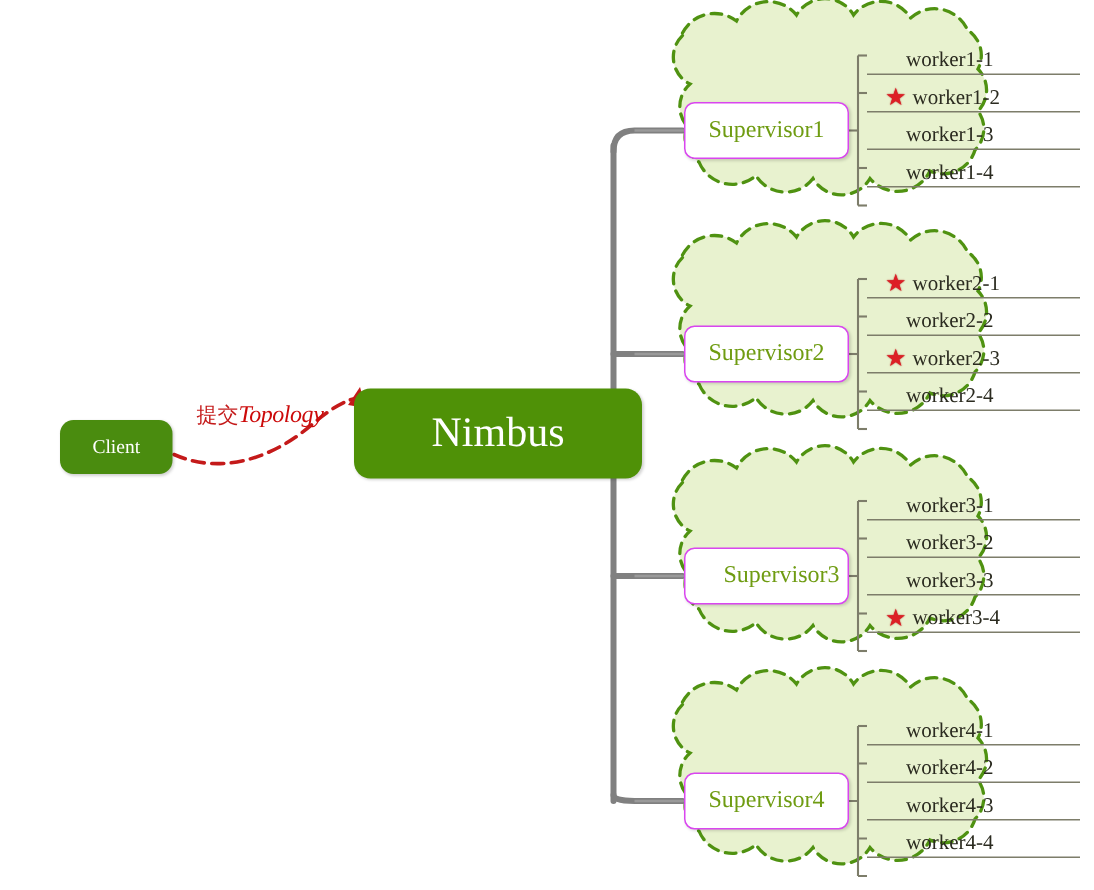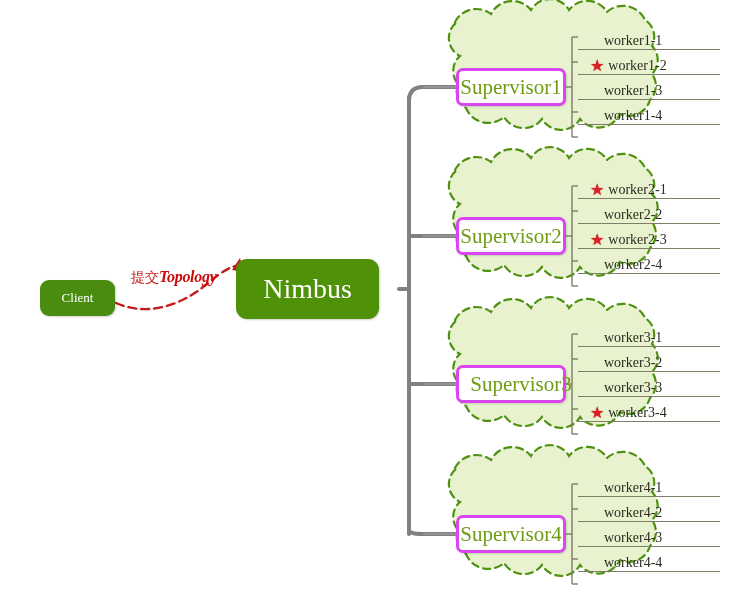--- a/index.html
+++ b/index.html
@@ -41,21 +41,21 @@
     color: #ffffff;
     font-size: 13px;
     font-family: "Liberation Serif", serif;
     box-shadow: 1px 1px 2px rgba(0,0,0,0.18);
   }
   
   #nimbus-node {
     position: absolute;
     left: 236px;
     top: 259px;
-    width: 143px;
+    width: 192px;
     height: 60px;
     background: #4f9107;
     border-radius: 11px;
     display: flex;
     align-items: center;
     justify-content: center;
     color: #ffffff;
     font-size: 28px;
     font-family: "Liberation Serif", serif;
     box-shadow: 1px 1px 2px rgba(0,0,0,0.18);
@@ -72,42 +72,42 @@
     line-height: 1;
   }
   #edge-label .cn-part {
     font-family: "DejaVu Sans", sans-serif;
     font-size: 14px;
     color: #c41a1a;
   }
   #edge-label .en-part {
     font-family: "Liberation Serif", serif;
     font-style: italic;
-    font-weight: bold;
+    font-weight: normal;
     font-size: 16px;
     color: #cc0a0a;
     letter-spacing: -0.3px;
   }
   
   .supervisor-group {
     position: absolute;
     left: 425px;
     width: 300px;
   }
   .supervisor-box {
     position: absolute;
     width: 110px;
     height: 38px;
     background: #ffffff;
-    border: 3px solid #d946ef;
+    border: 1px solid #d946ef;
     border-radius: 7px;
     display: flex;
     align-items: center;
     justify-content: center;
-    font-size: 21px;
+    font-size: 16px;
     color: #6f9c12;
     font-family: "Liberation Serif", serif;
     box-shadow: 1px 1px 2px rgba(0,0,0,0.15);
     box-sizing: border-box;
   }
   .worker-list {
     position: absolute;
   }
   .worker-item {
     position: relative;

